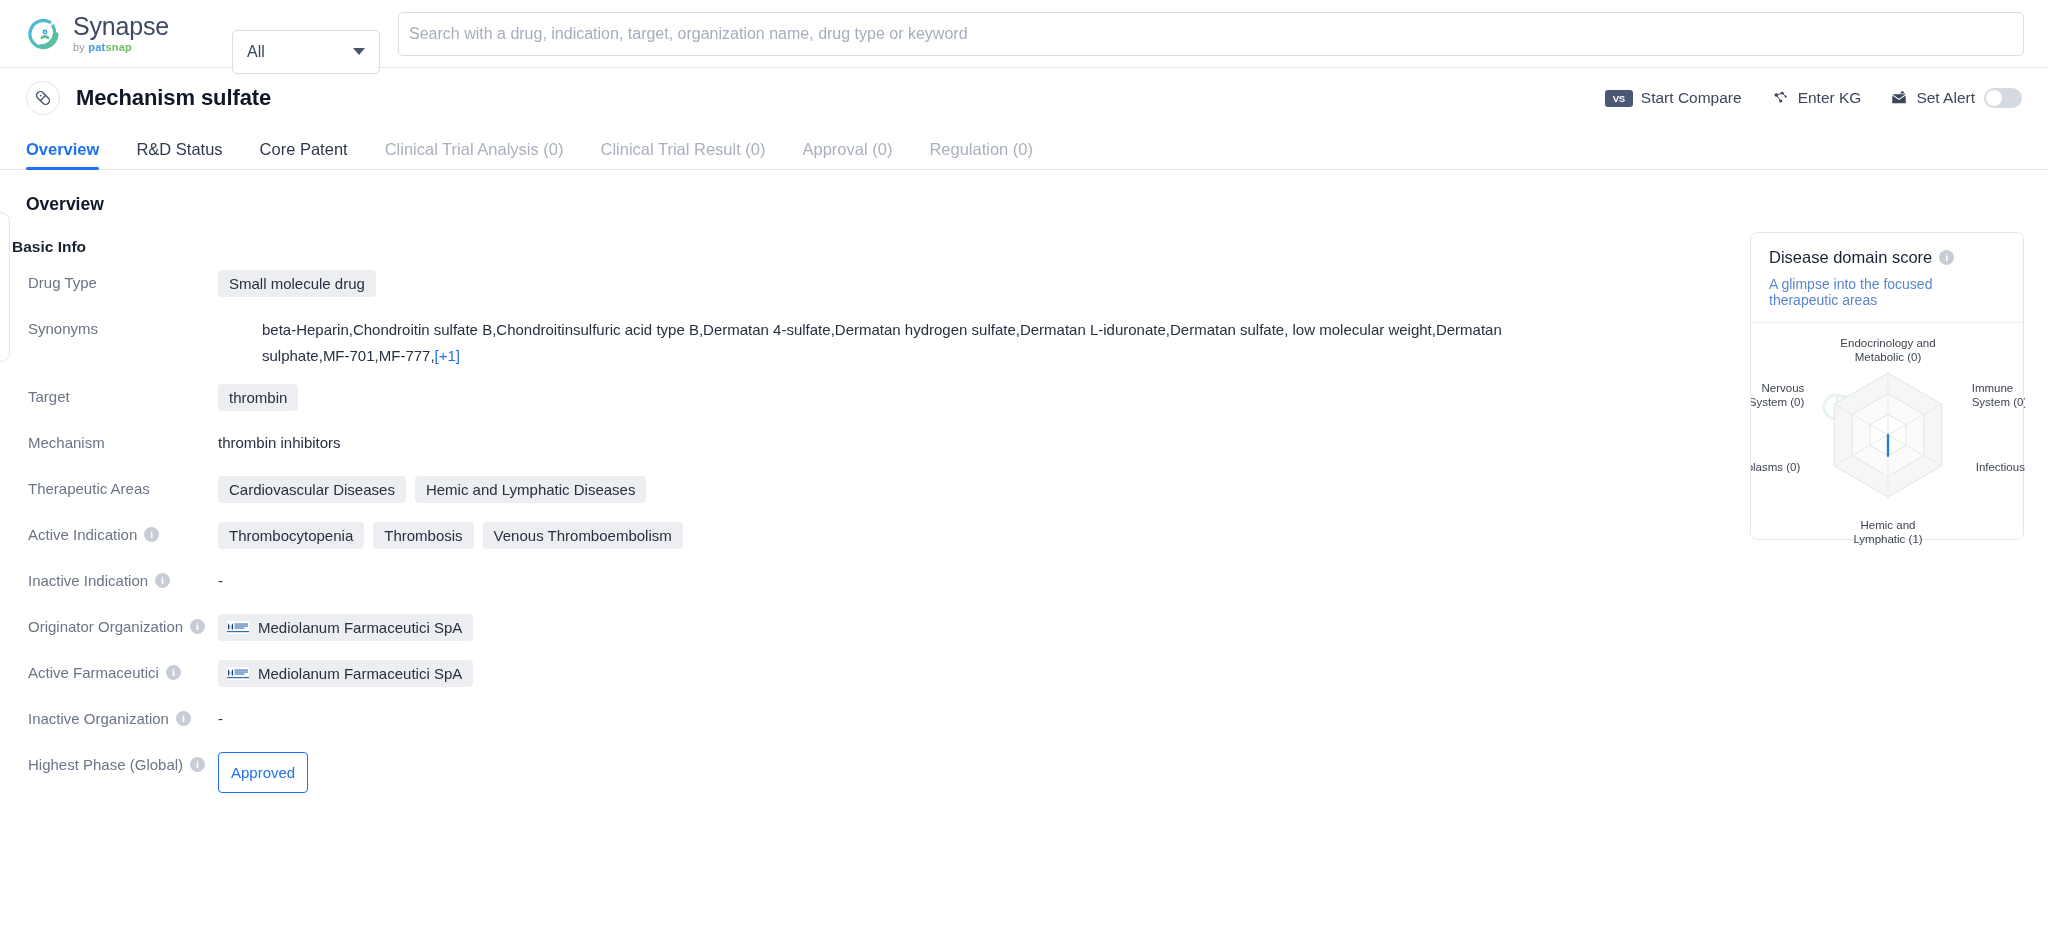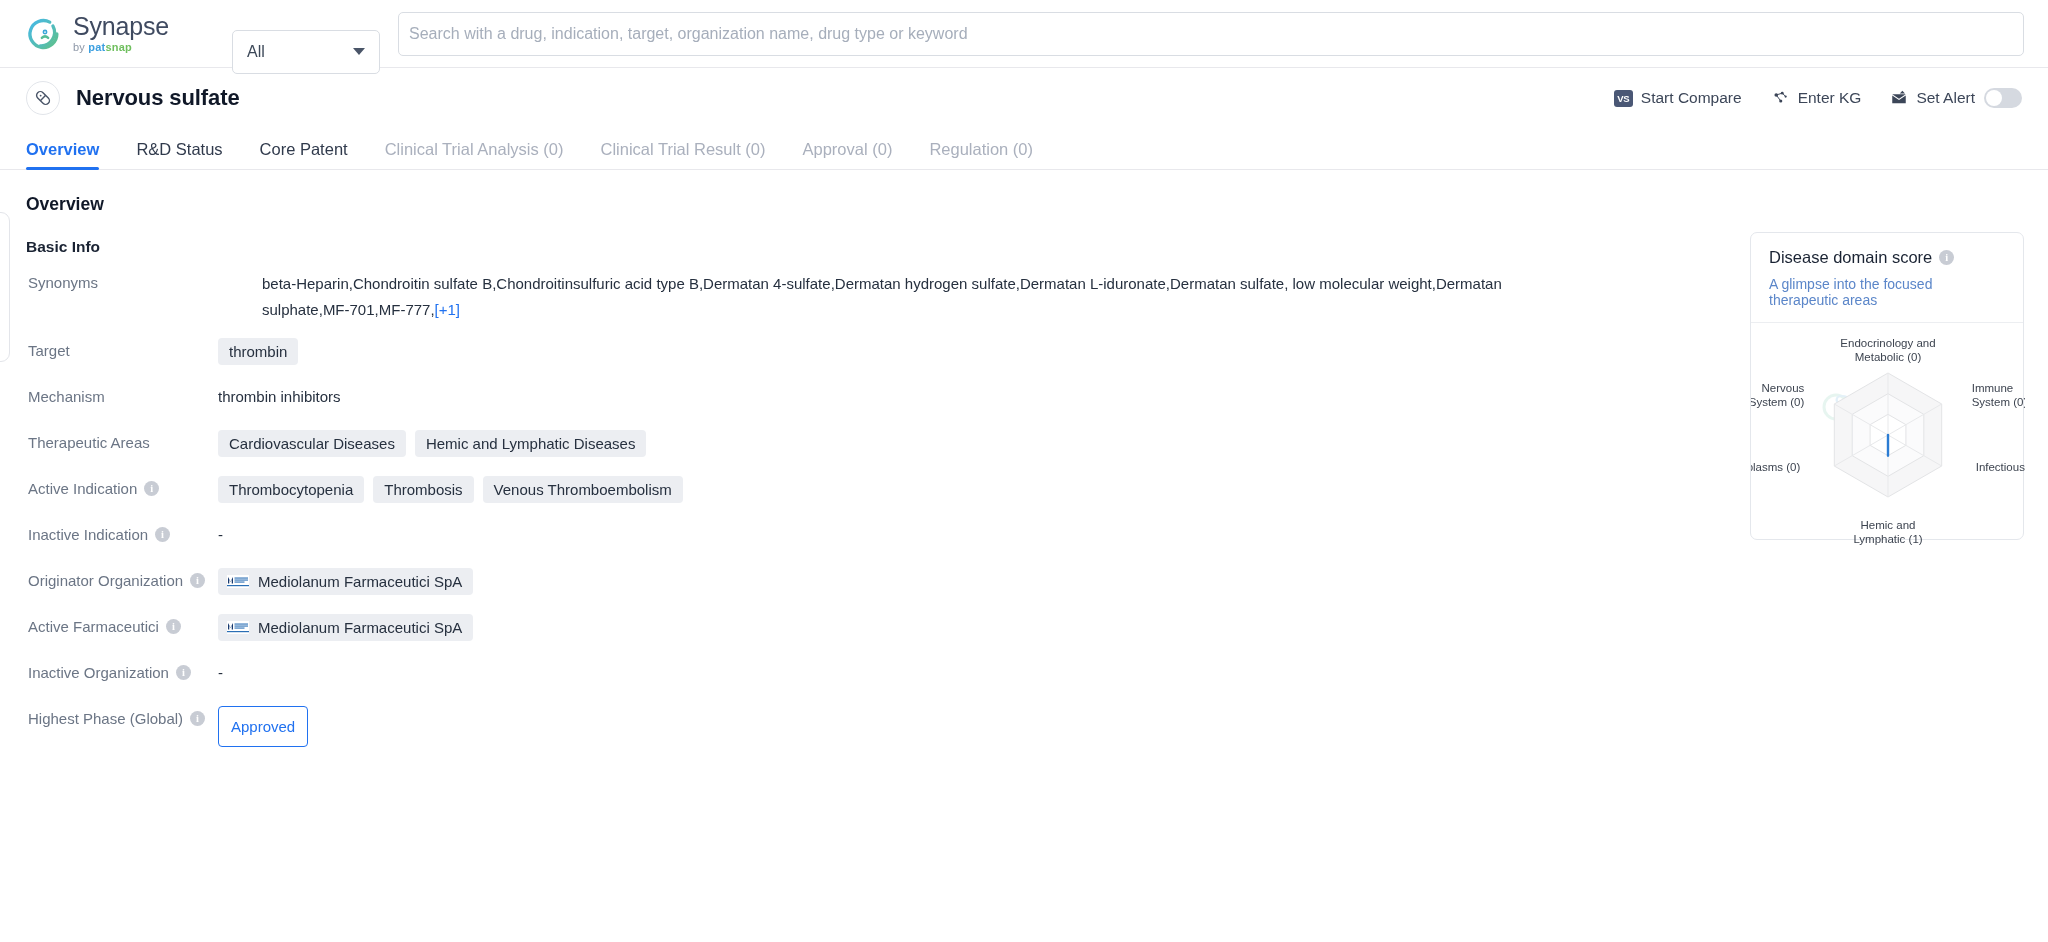--- a/index.html
+++ b/index.html
@@ -57,21 +57,21 @@
   }
   .pill-icon {
     width: 34px; height: 34px; border-radius: 50%;
     border: 1px solid #e2e5ea; display: flex; align-items: center; justify-content: center;
     flex: none;
   }
   .drug-title { font-size: 22px; font-weight: 700; color: #101828; margin-left: 16px; letter-spacing:-0.1px;}
   .header-actions { margin-left: auto; display: flex; align-items: center; gap: 28px; }
   .hact { display: flex; align-items: center; gap: 8px; font-size: 15.5px; color: #3c4658; cursor: pointer; }
   .vs-badge {
-    width: 19px; height: 17px; background: #4a5775; border-radius: 3px;
+    width: 28px; height: 17px; background: #4a5775; border-radius: 3px;
     color: #fff; font-size: 9.5px; font-weight: 700; display: flex; align-items: center; justify-content: center;
     letter-spacing: -0.3px;
   }
   .toggle {
     width: 38px; height: 20px; border-radius: 11px; background: #d5d9e0;
     position: relative; cursor: pointer; margin-left: 2px;
   }
   .toggle::after {
     content:""; position: absolute; left: 2px; top: 2px; width: 16px; height: 16px;
     border-radius: 50%; background: #fff;
@@ -93,21 +93,21 @@
     background: #2071f0; border-radius: 2px;
   }
 
   
   .content { position: relative; padding: 24px 0 0 0; height: 770px; }
   .left-edge {
     position: absolute; left: -14px; top: 42px; width: 24px; height: 150px;
     border: 1px solid #e3e5ea; border-radius: 9px; background: #fff;
   }
   .section-title { font-size: 17.5px; font-weight: 700; color: #101828; padding-left: 26px; }
-  .subsection-title { font-size: 15.5px; font-weight: 700; color: #1a2333; padding-left: 26px; margin-top: 23px; }
+  .subsection-title { font-size: 15.5px; font-weight: 700; color: #1a2333; padding-left: 12px; margin-top: 23px; }
 
   .rows { margin-top: 14px; }
   .row { display: flex; align-items: flex-start; min-height: 46px; padding-left: 28px; }
   .row-label {
     width: 190px; flex: none; font-size: 15px; color: #6b7585;
     display: flex; align-items: center; gap: 7px; padding-top: 4px;
   }
   .info-i {
     width: 15px; height: 15px; border-radius: 50%; background: #c8ccd4; color: #fff;
     font-size: 10.5px; font-weight: 700; display: inline-flex; align-items: center;
@@ -184,21 +184,21 @@
   <div class="drug-header">
     <div class="pill-icon">
       <svg width="20" height="20" viewBox="0 0 24 24">
         <g transform="rotate(-45 12 12)">
           <rect x="7.5" y="3" width="9" height="18" rx="4.5" fill="none" stroke="#4a5568" stroke-width="1.7"></rect>
           <line x1="7.5" y1="12" x2="16.5" y2="12" stroke="#4a5568" stroke-width="1.7"></line>
           <circle cx="12" cy="8" r="1.1" fill="#4a5568"></circle>
         </g>
       </svg>
     </div>
-    <div class="drug-title">Nervous sulfate</div>
+    <div class="drug-title">Mechanism sulfate</div>
 
     <div class="header-actions">
       <div class="hact">
         <span class="vs-badge">VS</span>
         <span>Start Compare</span>
       </div>
       <div class="hact">
         <svg width="20" height="18" viewBox="0 0 24 24">
           <circle cx="7" cy="8" r="2.4" fill="#3c4658"></circle>
           <circle cx="15" cy="5.5" r="1.9" fill="#3c4658"></circle>
@@ -230,20 +230,28 @@
       <div class="tab ">Regulation (0)</div>
     </div>
 
   <div class="content">
     <div class="left-edge"></div>
 
     <div class="section-title">Overview</div>
     <div class="subsection-title">Basic Info</div>
 
     <div class="rows" id="rows">
+        <div class="row">
+          <div class="row-label">
+            <span>Drug Type</span>
+          </div>
+          <div class="row-value">
+            <span class="chip">Small molecule drug</span>
+          </div>
+        </div>
         <div class="row" style="min-height: 68px; gap: 44px;">
           <div class="row-label">
             <span>Synonyms</span>
           </div>
           <div class="row-value">
             <div class="synonyms"><span>beta-Heparin,Chondroitin sulfate B,Chondroitinsulfuric acid type B,Dermatan 4-sulfate,Dermatan hydrogen sulfate,Dermatan L-iduronate,Dermatan sulfate, low molecular weight,Dermatan sulphate,MF-701,MF-777,</span><span class="more-link">[+1]</span></div>
           </div>
         </div>
         <div class="row">
           <div class="row-label">

